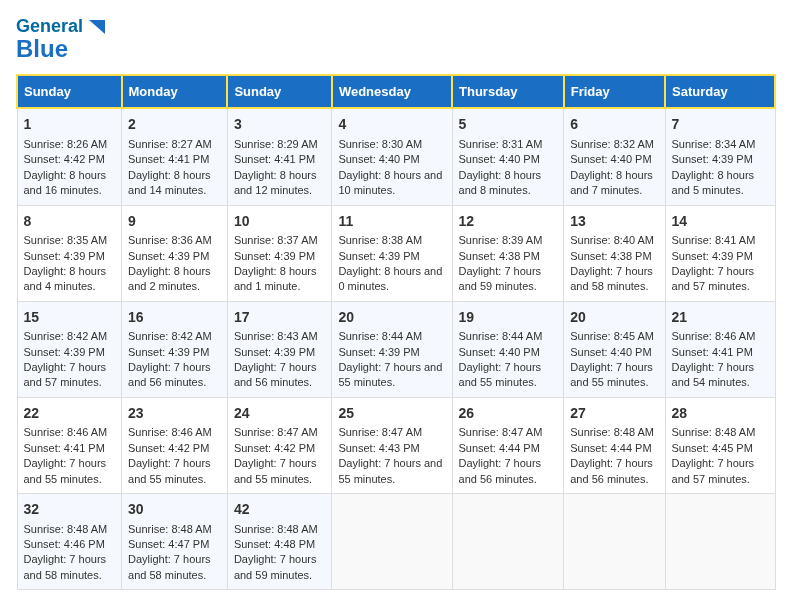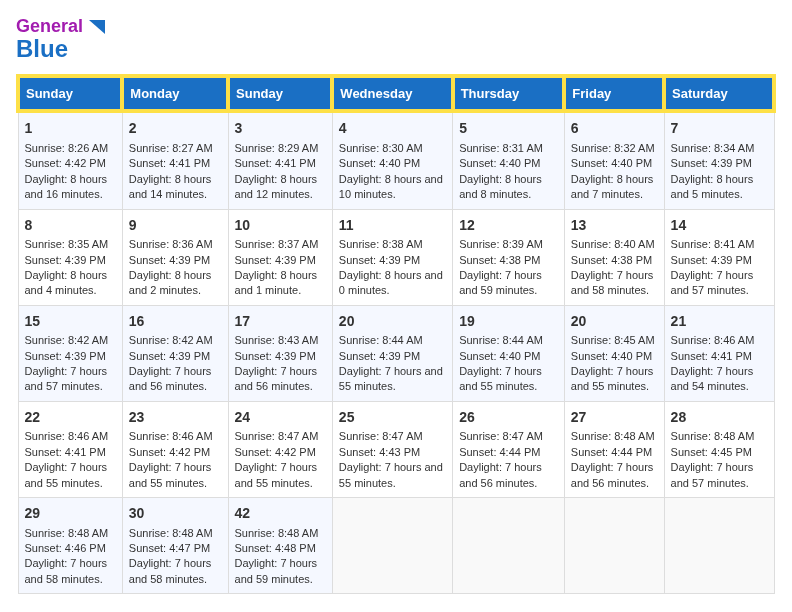--- a/index.html
+++ b/index.html
@@ -41,21 +41,21 @@
     }
     thead tr {
       background: #1a6fc4;
       color: #fff;
     }
     thead th {
       padding: 8px 6px;
       text-align: left;
       font-size: 13px;
       font-weight: bold;
-      border: 4px solid #fde047;
+      border: 2px solid #fde047;
     }
     tbody tr {
       background: #fff;
     }
     tbody tr:nth-child(odd) {
       background: #f5f8ff;
     }
     tbody td {
       padding: 6px 6px;
       vertical-align: top;
@@ -77,21 +77,21 @@
       background: #f9f9f9;
     }
   </style>
 </head>
 <body>
 
 <div class="header">
   <div class="logo">
   <div style="display:flex;flex-direction:column;align-items:flex-start;line-height:1.1">
     <div style="display:flex;align-items:center;">
-      <span style="font-size:18px;font-weight:bold;color:#a21caf;">General</span>
+      <span style="font-size:18px;font-weight:bold;color:#0369a1;">General</span>
       <svg width="22" height="22" viewBox="0 0 22 22" style="margin-left:2px;">
         <polygon points="4,4 20,4 20,18" fill="#1a6fc4"></polygon>
       </svg>
     </div>
     <span style="font-size:24px;font-weight:bold;color:#1a6fc4;margin-top:-2px;">Blue</span>
   </div>
     </div>
   <div class="title-block">
     <h1></h1>
     <h2></h2>
@@ -169,21 +169,21 @@
         <td><span class="day-num">25</span>
 <span class="day-info">Sunrise: 8:47 AM<br>Sunset: 4:43 PM<br>Daylight: 7 hours and 55 minutes.</span></td>
         <td><span class="day-num">26</span>
 <span class="day-info">Sunrise: 8:47 AM<br>Sunset: 4:44 PM<br>Daylight: 7 hours and 56 minutes.</span></td>
         <td><span class="day-num">27</span>
 <span class="day-info">Sunrise: 8:48 AM<br>Sunset: 4:44 PM<br>Daylight: 7 hours and 56 minutes.</span></td>
         <td><span class="day-num">28</span>
 <span class="day-info">Sunrise: 8:48 AM<br>Sunset: 4:45 PM<br>Daylight: 7 hours and 57 minutes.</span></td>
       </tr>
       <tr>
-        <td><span class="day-num">29</span>
+        <td><span class="day-num">32</span>
 <span class="day-info">Sunrise: 8:48 AM<br>Sunset: 4:46 PM<br>Daylight: 7 hours and 58 minutes.</span></td>
         <td><span class="day-num">30</span>
 <span class="day-info">Sunrise: 8:48 AM<br>Sunset: 4:47 PM<br>Daylight: 7 hours and 58 minutes.</span></td>
         <td><span class="day-num">42</span>
 <span class="day-info">Sunrise: 8:48 AM<br>Sunset: 4:48 PM<br>Daylight: 7 hours and 59 minutes.</span></td>
         <td class="empty-cell"></td>
         <td class="empty-cell"></td>
         <td class="empty-cell"></td>
         <td class="empty-cell"></td>
       </tr>

